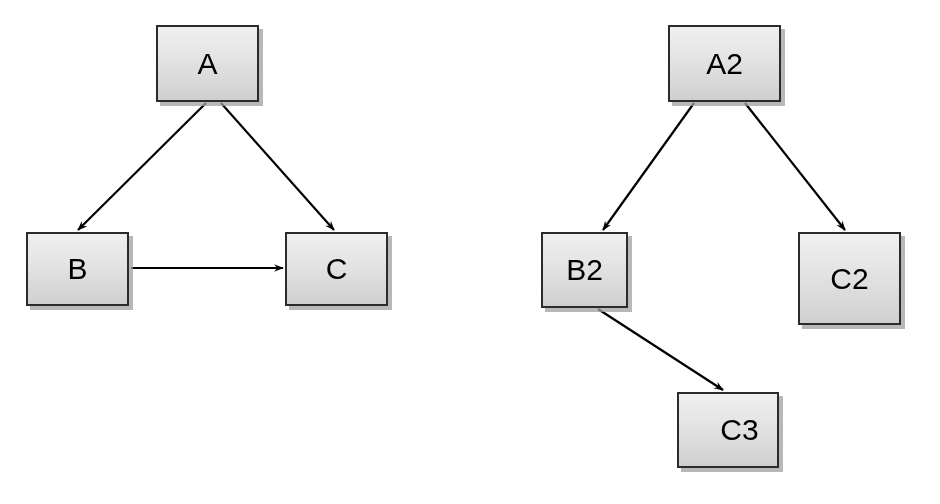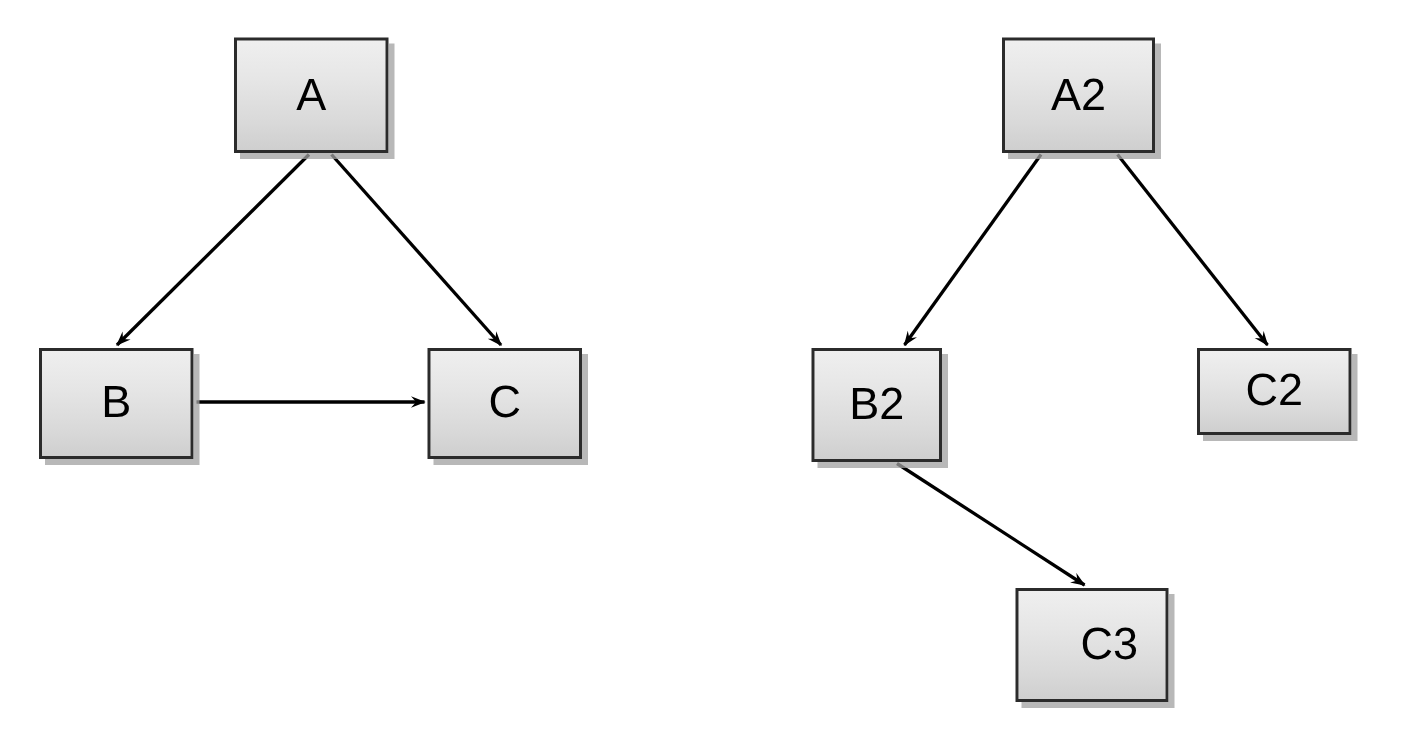--- a/index.html
+++ b/index.html
@@ -69,27 +69,27 @@
   <div id="nodes-group">
       <div class="graph-node" style="left: 156px; top: 25px; width: 103px; height: 77px;">
         <span class="node-label">A</span>
       </div>
       <div class="graph-node" style="left: 26px; top: 232px; width: 103px; height: 74px;">
         <span class="node-label">B</span>
       </div>
       <div class="graph-node" style="left: 285px; top: 232px; width: 103px; height: 74px;">
         <span class="node-label">C</span>
       </div>
-      <div class="graph-node" style="left: 668px; top: 25px; width: 102px; height: 77px;">
+      <div class="graph-node" style="left: 668px; top: 25px; width: 113px; height: 77px;">
         <span class="node-label">A2</span>
       </div>
       <div class="graph-node" style="left: 541px; top: 232px; width: 87px; height: 76px;">
         <span class="node-label">B2</span>
       </div>
-      <div class="graph-node" style="left: 798px; top: 232px; width: 103px; height: 58px;">
+      <div class="graph-node" style="left: 798px; top: 232px; width: 103px; height: 93px;">
         <span class="node-label">C2</span>
       </div>
       <div class="graph-node" style="left: 677px; top: 392px; width: 102px; height: 76px; padding-left: 23px;">
         <span class="node-label">C3</span>
       </div>
     </div>
 
 </div>
 
 </body></html>

